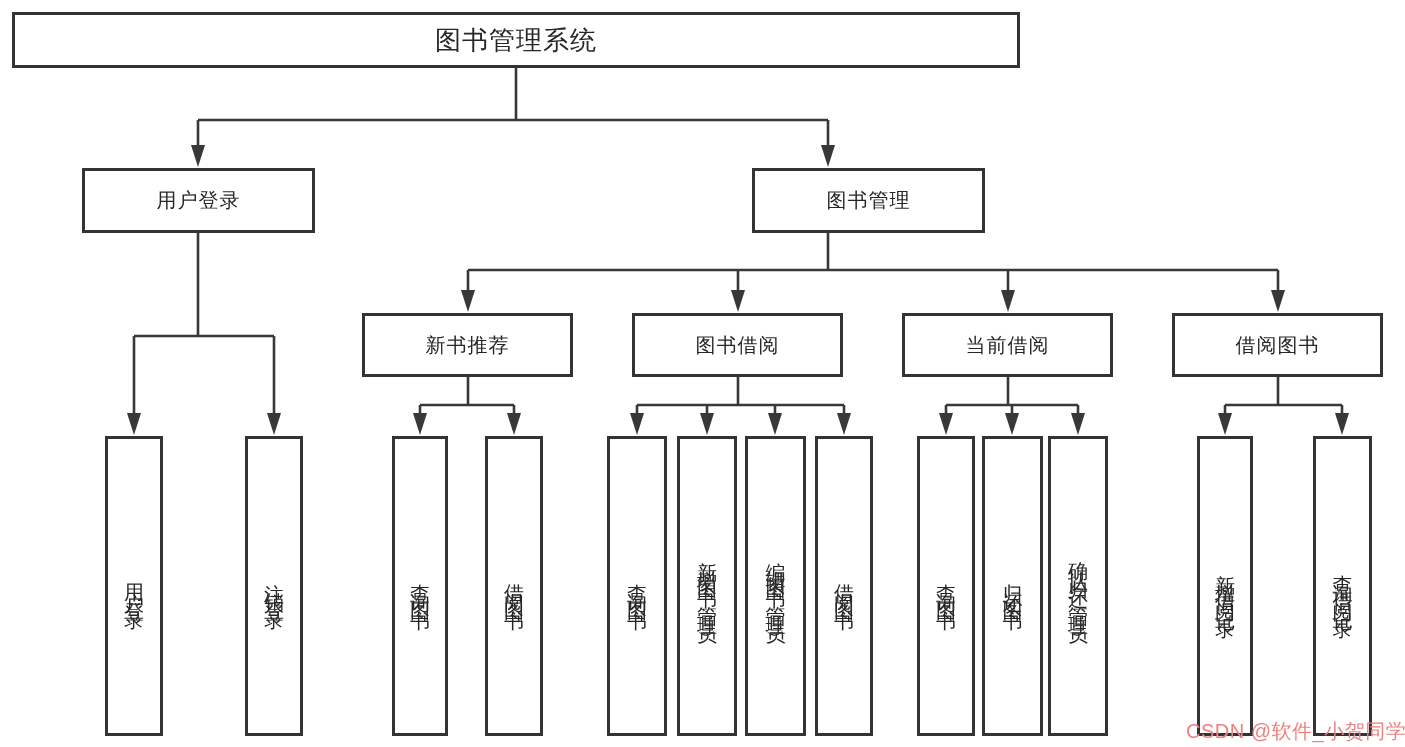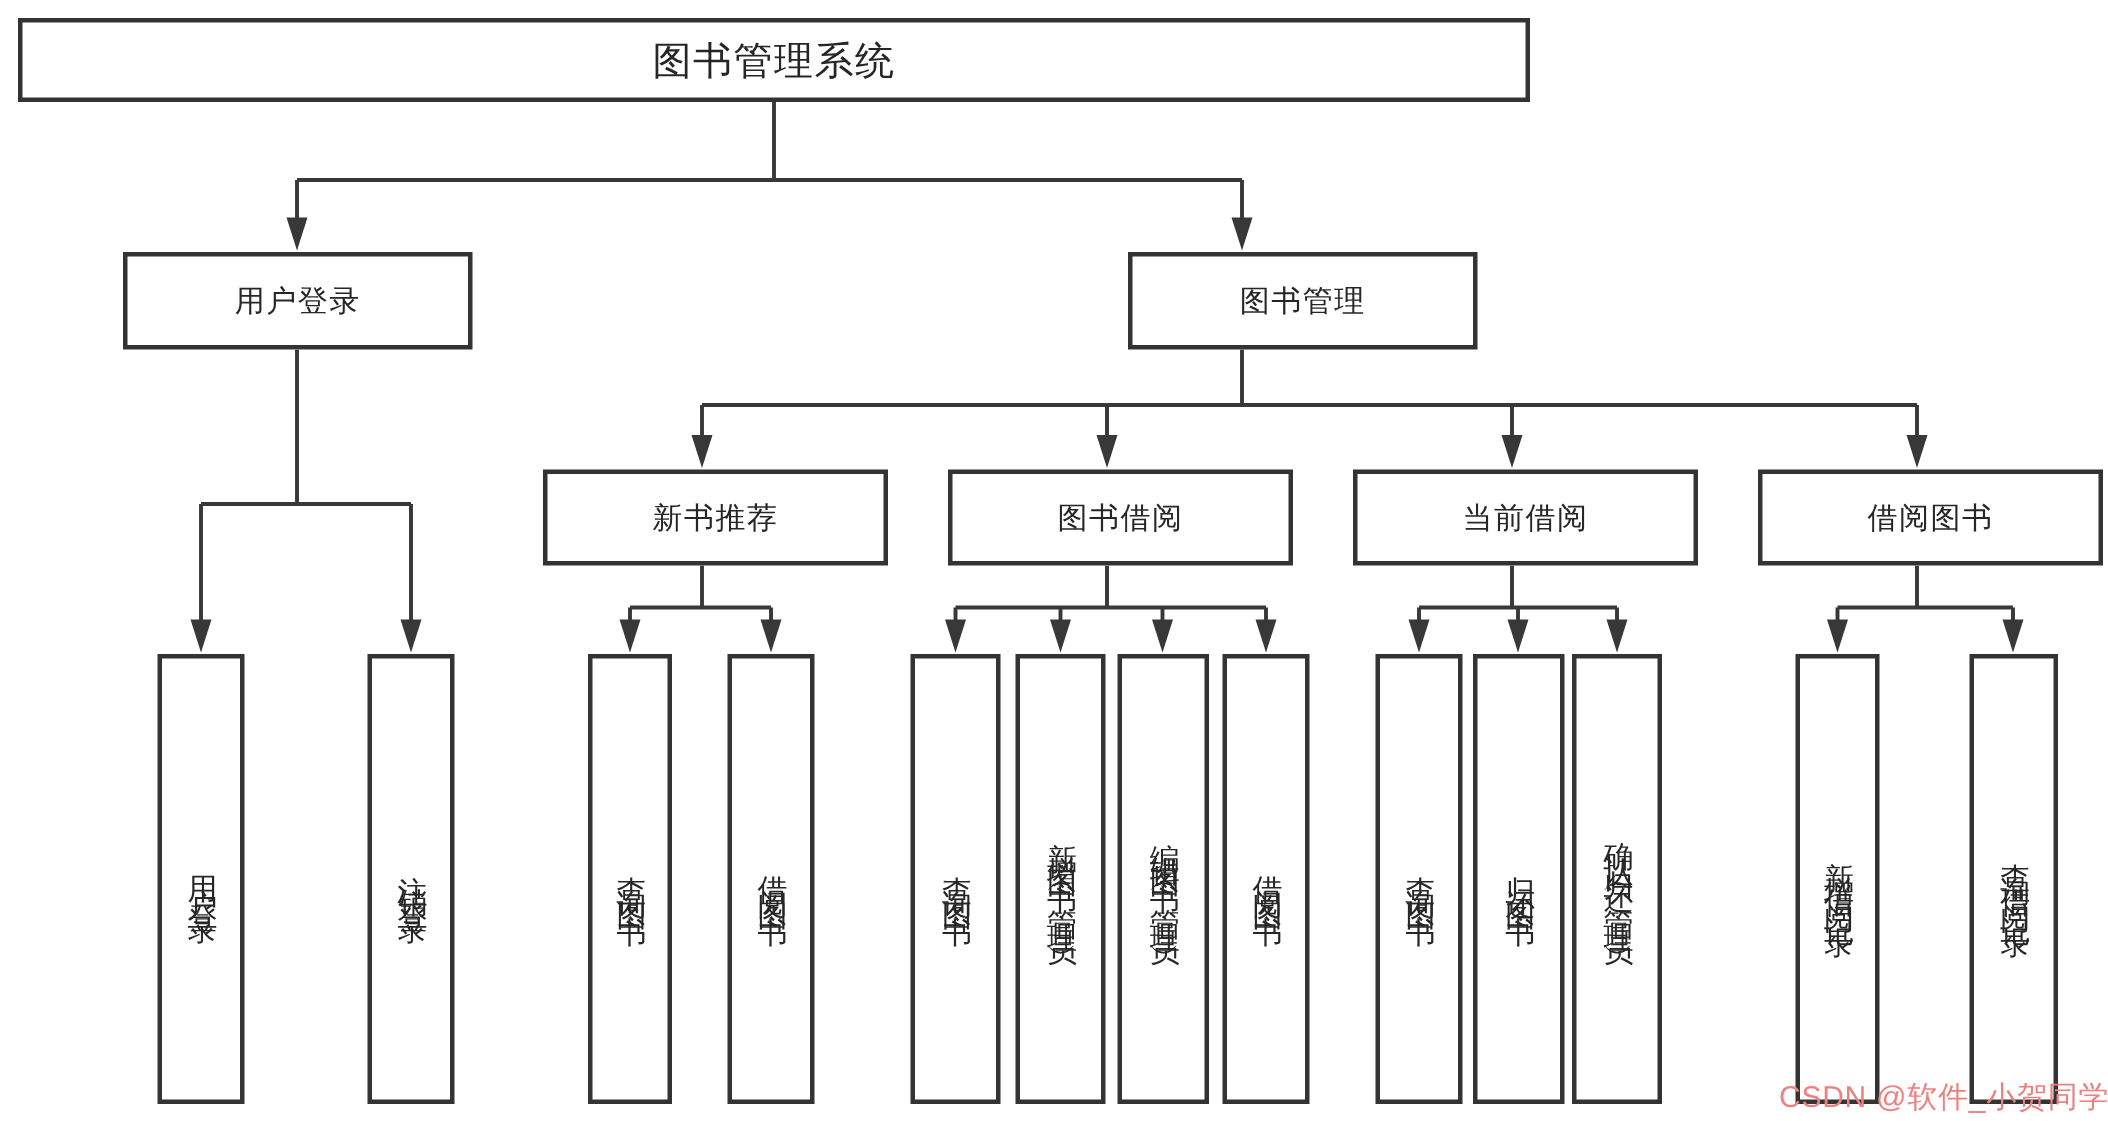--- a/index.html
+++ b/index.html
@@ -25,21 +25,21 @@
     box-sizing:border-box;
     background:var(--box-fill);
     border:3px solid var(--box-border);
     display:flex;align-items:center;justify-content:center;
     z-index:1;
     text-align:center;
   }
   .node.h{font-size:20px;letter-spacing:1px;}
   .node.root{left:12px;top:12px;width:1008px;height:56px;font-size:26px;}
   .node.l2{top:168px;width:233px;height:65px;}
-  .node.l3{top:313px;width:230px;height:64px;}
+  .node.l3{top:313px;width:211px;height:64px;}
   .leaf{top:436px;height:300px;}
   .leaf .vtxt{
     writing-mode:vertical-rl;
     text-orientation:mixed;
     font-size:20px;
     letter-spacing:9px;
     line-height:1.05;
     white-space:nowrap;
   }
   .watermark{

